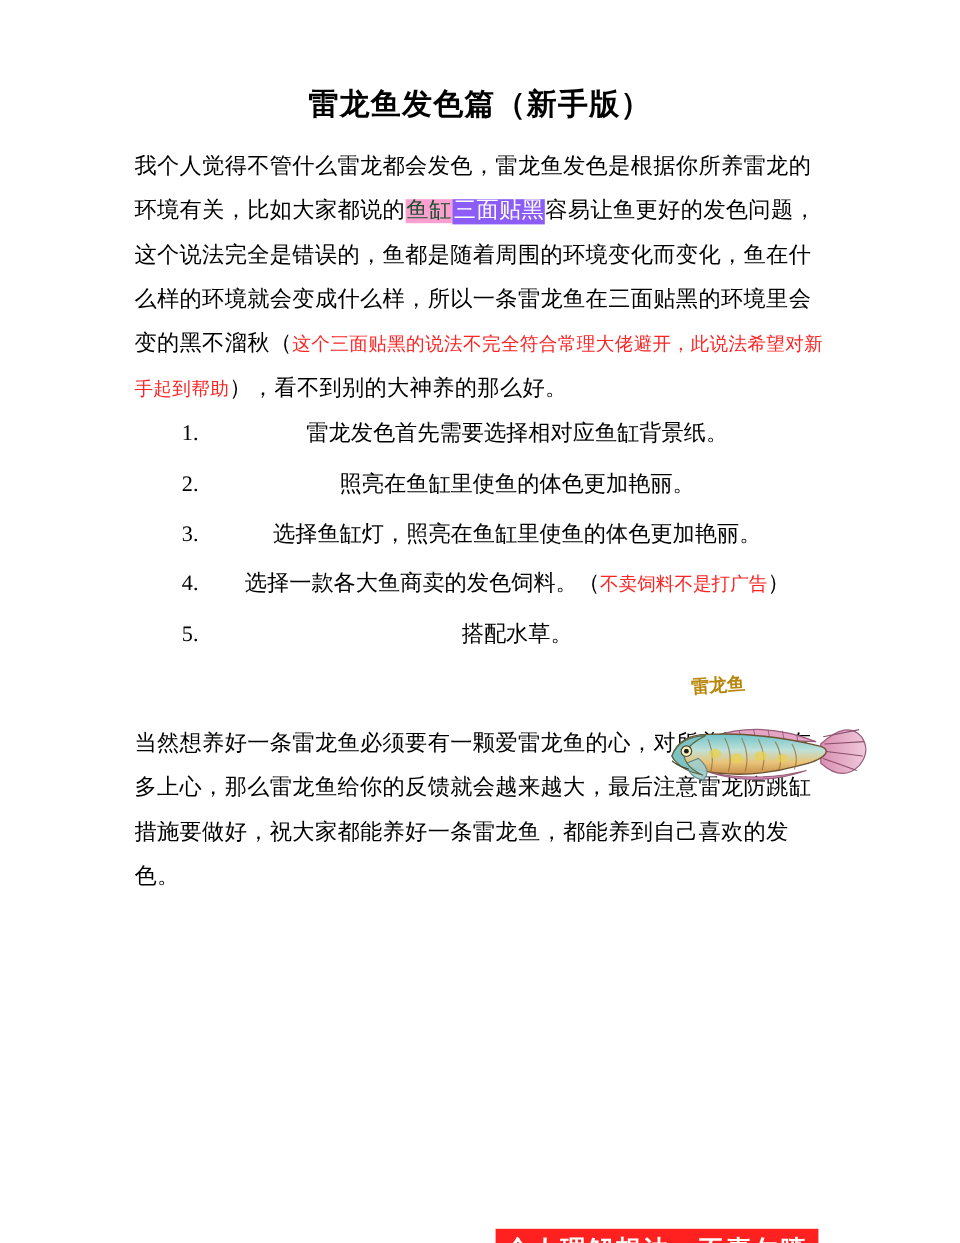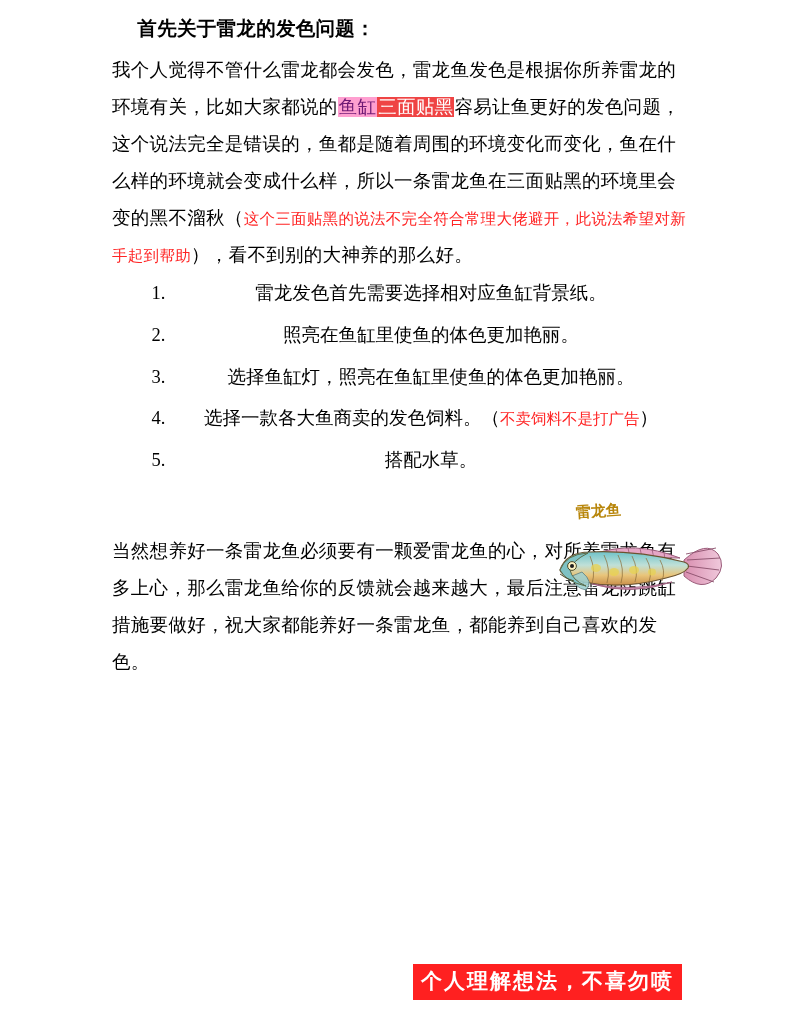--- a/index.html
+++ b/index.html
@@ -53,27 +53,28 @@
     margin-bottom: 2px;
     text-indent: 1.3em;
   }
   .para-main {
     font-size: 18.5px;
     line-height: 2.0;
     margin-top: 4px;
   }
   .hl-pink {
     background: #ff9fd0;
-    color: #701a75;
+    color: #14532d;
     padding: 0 1px;
   }
   .hl-black {
-    background: #ef4444;
+    background: #8b5cf6;
     color: #ffffff;
     padding: 0 1px;
+    font-family: Liberation Mono, monospace;
   }
   .note-red {
     color: #ff2424;
     font-size: 15.5px;
   }
   .q-head {
     font-weight: bold;
     font-size: 19.5px;
     text-indent: 1.1em;
     margin-top: 22px;
@@ -126,25 +127,25 @@
     font-weight: bold;
     transform: rotate(-4deg);
     font-family: "Liberation Serif", "DejaVu Serif", serif;
   }
 </style>
 </head>
 <body>
 
 <div class="page">
 
+  <h1 class="title">雷龙鱼发色篇（新手版）</h1>
 
   <div class="body-block">
 
 
-    <p class="sub-head">首先关于雷龙的发色问题：</p>
 
     <p class="para-main"><span>我个人觉得不管什么雷龙都会发色，雷龙鱼发色是根据你所养雷龙的环境有关，比如大家都说的</span><span class="hl-pink">鱼缸</span><span class="hl-black">三面贴黑</span><span>容易让鱼更好的发色问题，这个说法完全是错误的，鱼都是随着周围的环境变化而变化，鱼在什么样的环境就会变成什么样，所以一条雷龙鱼在三面贴黑的环境里会变的黑不溜秋</span><span>（</span><span class="note-red">这个三面贴黑的说法不完全符合常理大佬避开，此说法希望对新手起到帮助</span><span>），看不到别的大神养的那么好。</span></p>
 
 
     <ol class="steps">
       <li><span>雷龙发色首先需要选择相对应鱼缸背景纸。</span></li>
       <li><span>照亮在鱼缸里使鱼的体色更加艳丽。</span></li>
       <li><span>选择鱼缸灯，照亮在鱼缸里使鱼的体色更加艳丽。</span></li>
       <li><span>选择一款各大鱼商卖的发色饲料。（</span><span class="note-red">不卖饲料不是打广告</span><span>）</span></li>
       <li><span>搭配水草。</span></li>

